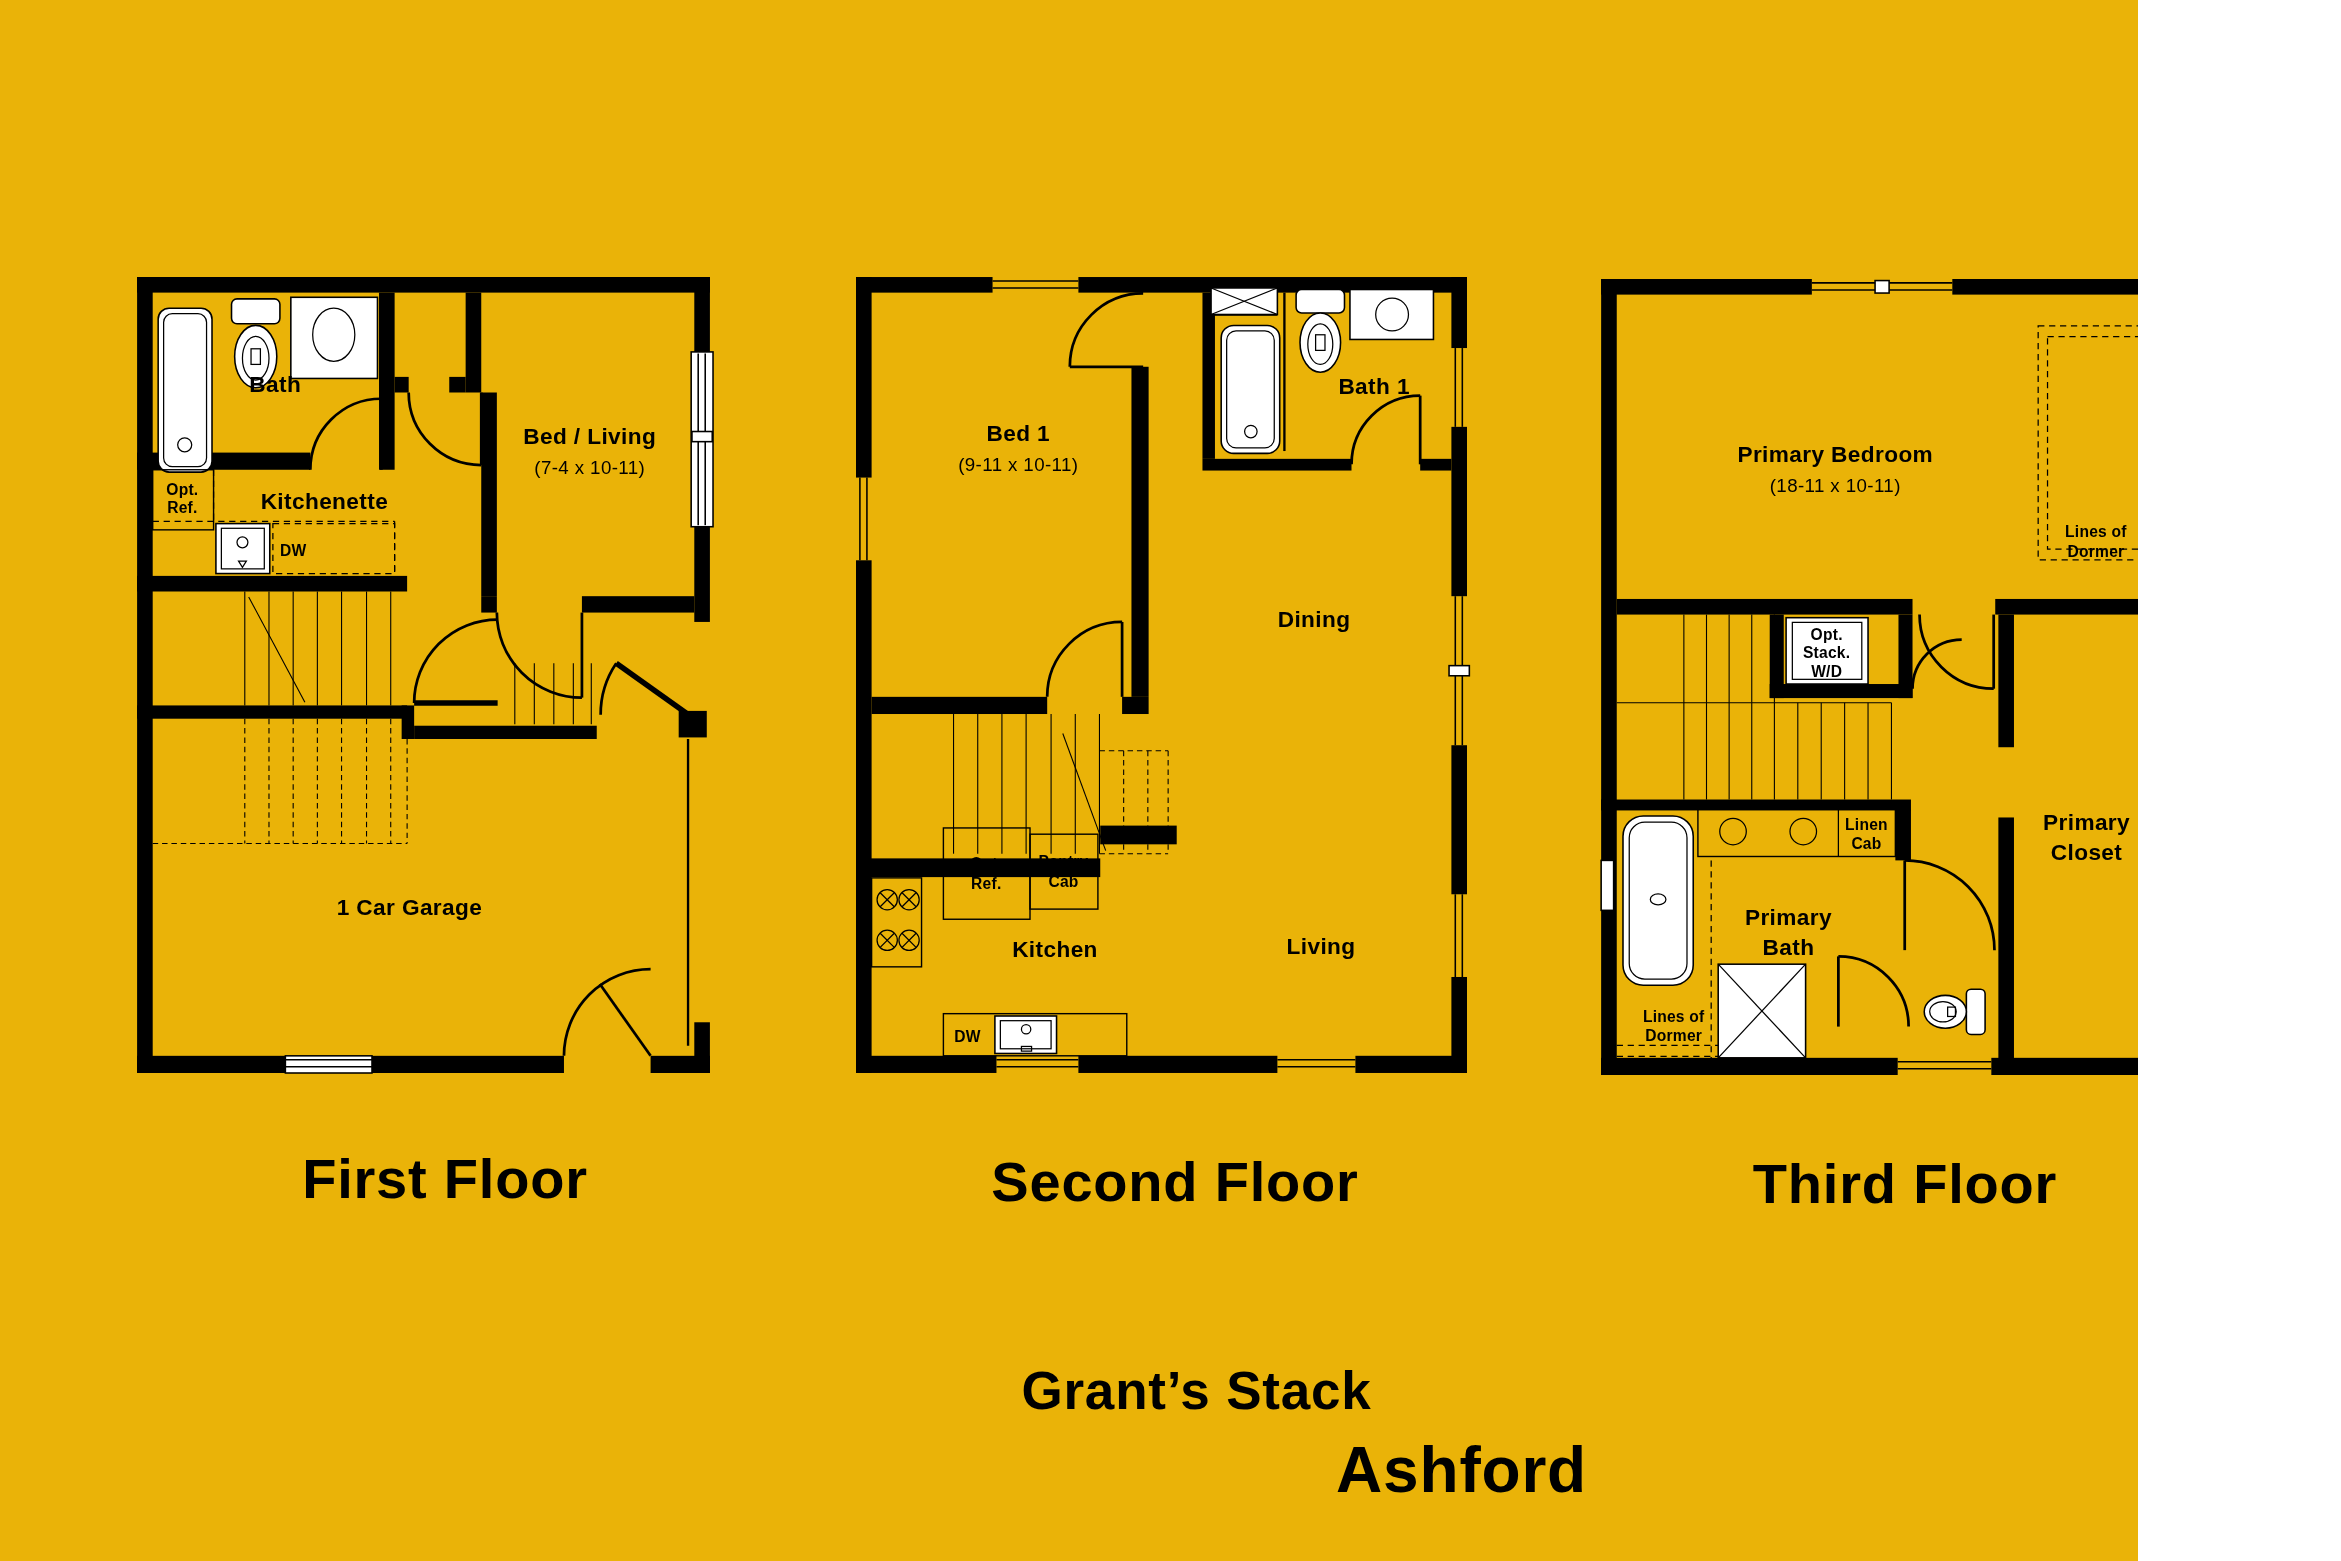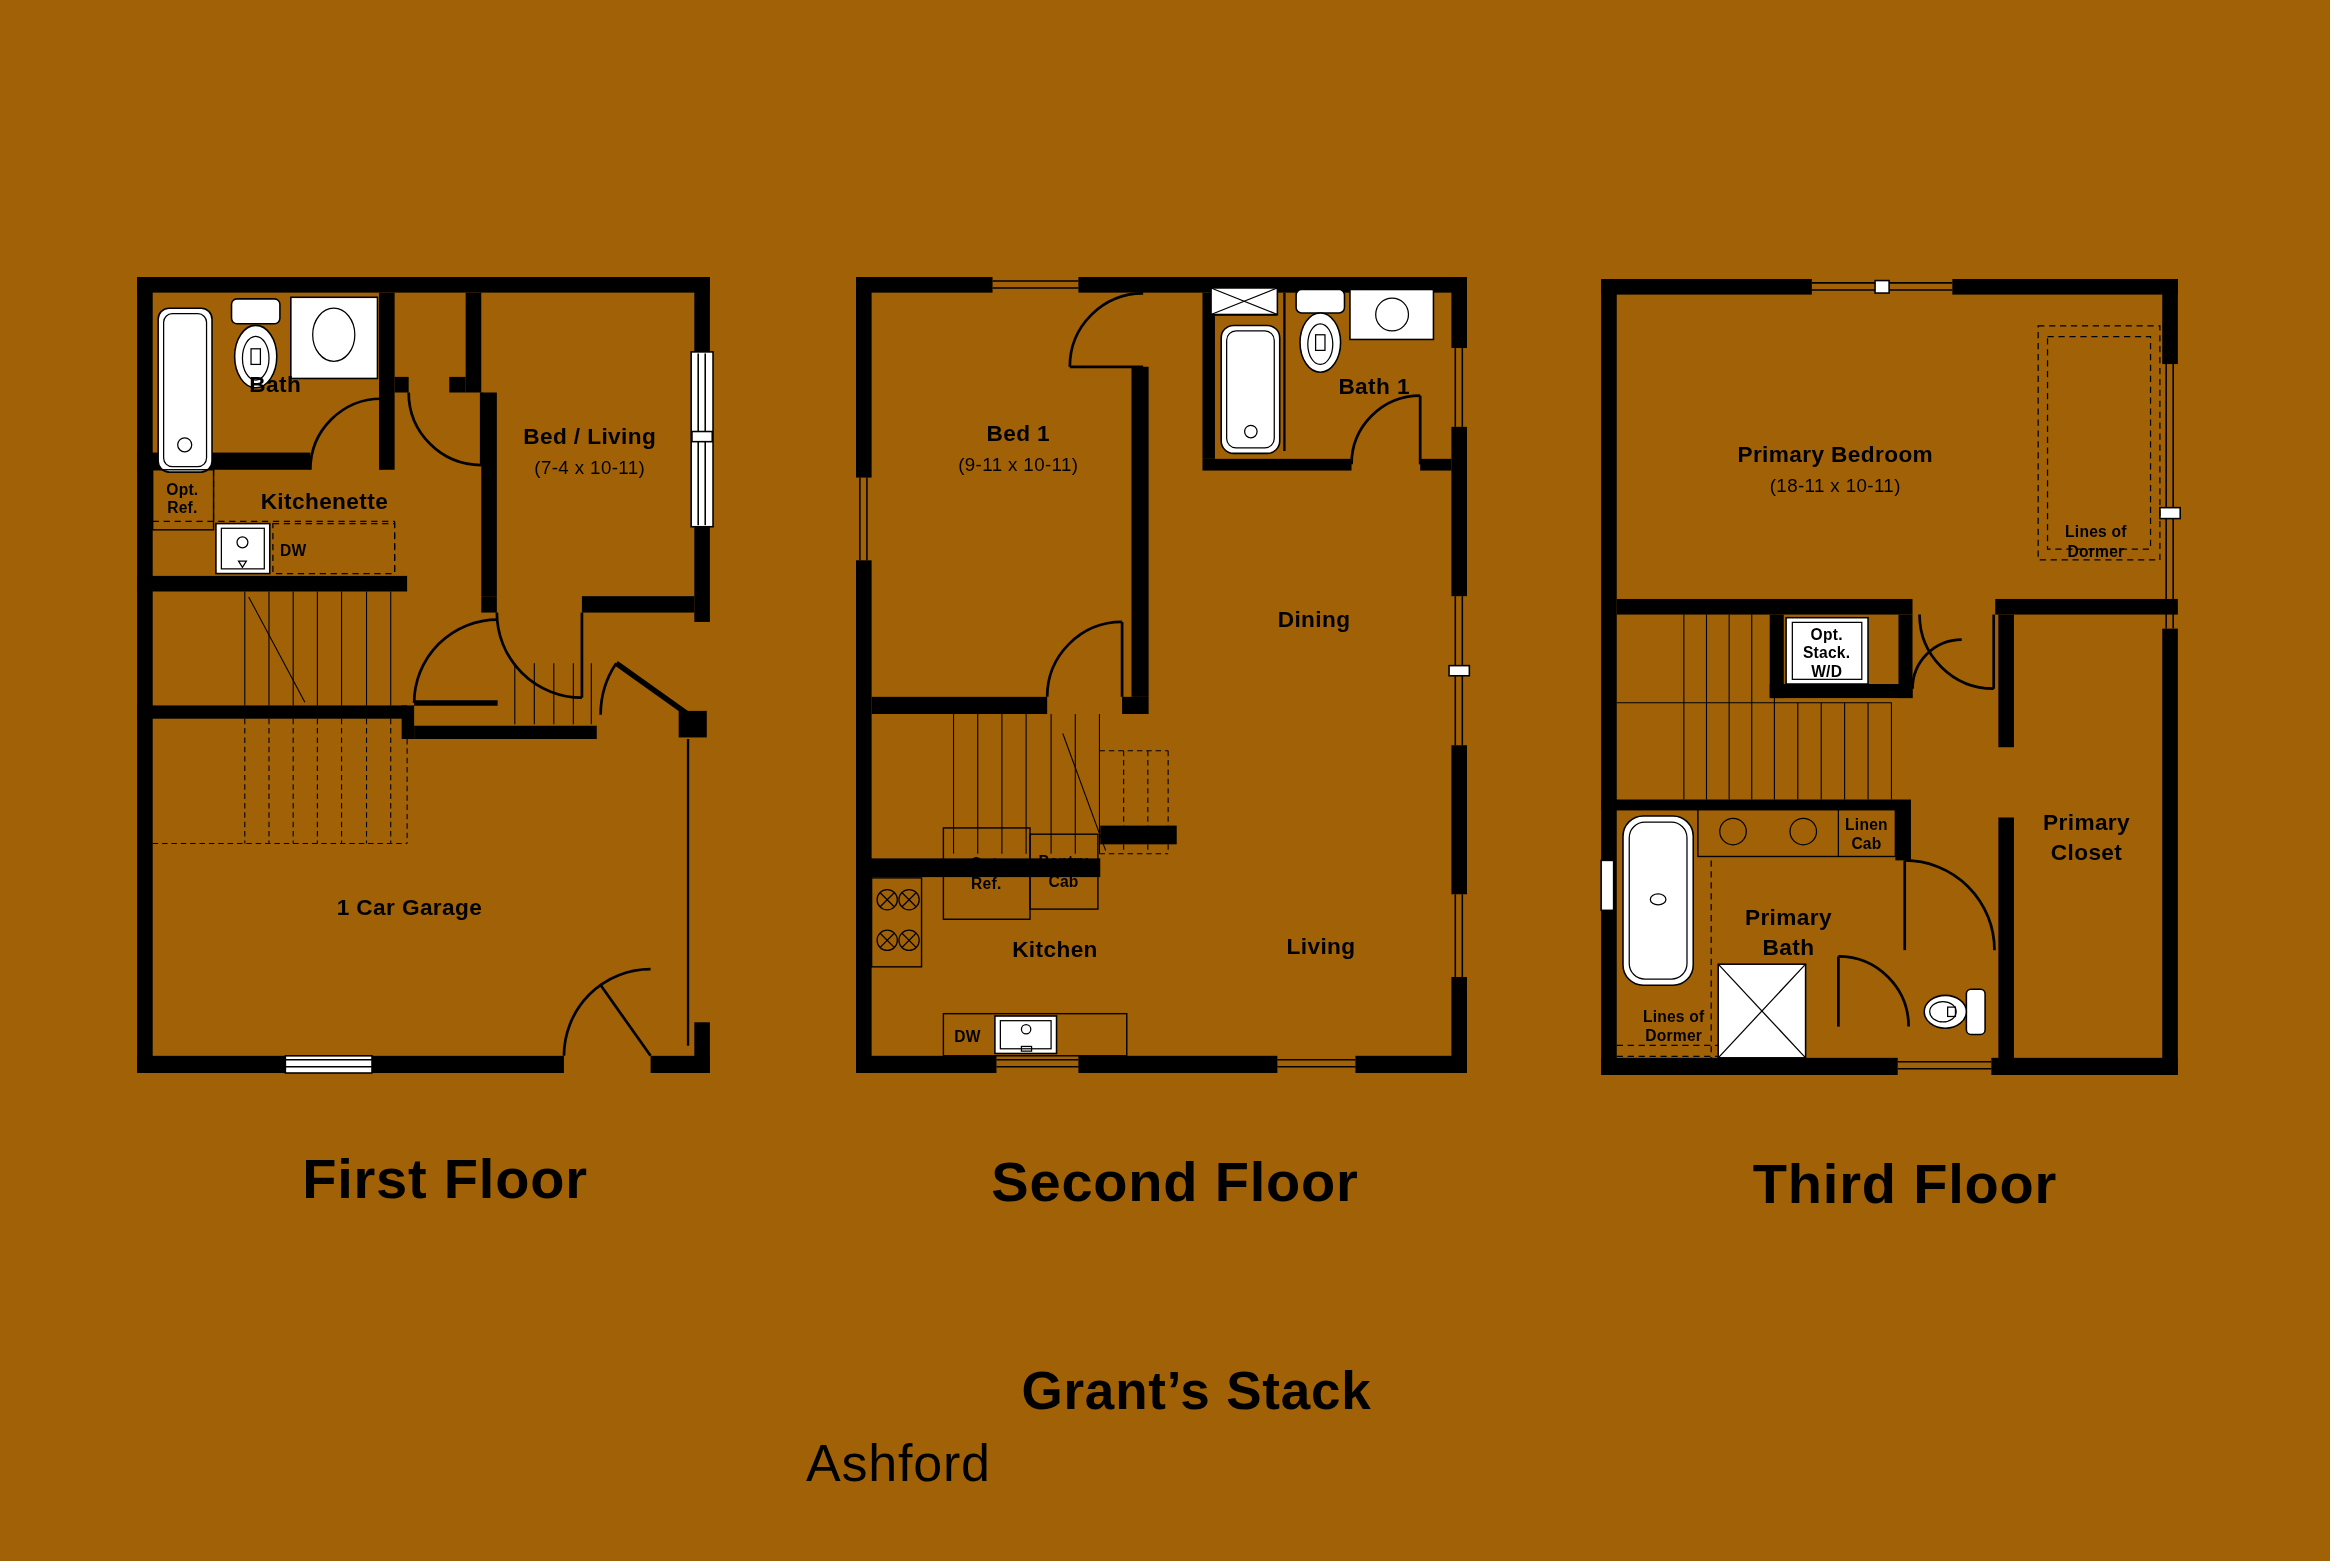--- a/index.html
+++ b/index.html
@@ -1,25 +1,25 @@
 <!DOCTYPE html>
 <html style="font-size:12.5px"><head>
 <meta charset="utf-8">
 <style>
   html,body{margin:0;padding:0;background:#ffffff;}
-  .sheet{position:relative;width:2330px;height:1561px;background:#a16207;overflow:hidden;
+  .sheet{position:relative;width:2138px;height:1561px;background:#eab308;overflow:hidden;
          font-family:"Liberation Sans", sans-serif;color:#000;}
   svg{position:absolute;overflow:visible;}
   svg text{font-family:"Liberation Sans", sans-serif;fill:#000;}
   .room-lbl{font-size:29px;font-weight:600;letter-spacing:.5px;}
   .dim-lbl{font-size:24px;font-weight:500;letter-spacing:.5px;}
   .small-lbl{font-size:20px;font-weight:600;letter-spacing:.3px;}
   .caption{position:absolute;text-align:center;font-size:56px;font-weight:700;letter-spacing:0.8px;}
   .title-line1{position:absolute;text-align:center;font-size:53px;font-weight:600;letter-spacing:0.8px;}
-  .title-line2{position:absolute;text-align:left;font-size:52px;font-weight:400;letter-spacing:0.8px;}
+  .title-line2{position:absolute;text-align:right;font-size:64px;font-weight:700;letter-spacing:0.8px;}
   .wall{fill:#000;stroke:none;}
   .fixture{fill:#fff;stroke:#000;stroke-width:2;}
   .fixture-thin{fill:none;stroke:#000;stroke-width:1.6;}
   .door{fill:none;stroke:#000;stroke-width:3.5;}
   .leaf{stroke:#000;stroke-width:7;}
   .tread{stroke:#000;stroke-width:1.4;}
   .tread-dash{stroke:#000;stroke-width:1.4;stroke-dasharray:7 5;}
   .dashline{fill:none;stroke:#000;stroke-width:1.6;stroke-dasharray:8 6;}
   .winline{stroke:#000;stroke-width:2;fill:none;}
   .winbox{fill:#fff;stroke:#000;stroke-width:2;}

